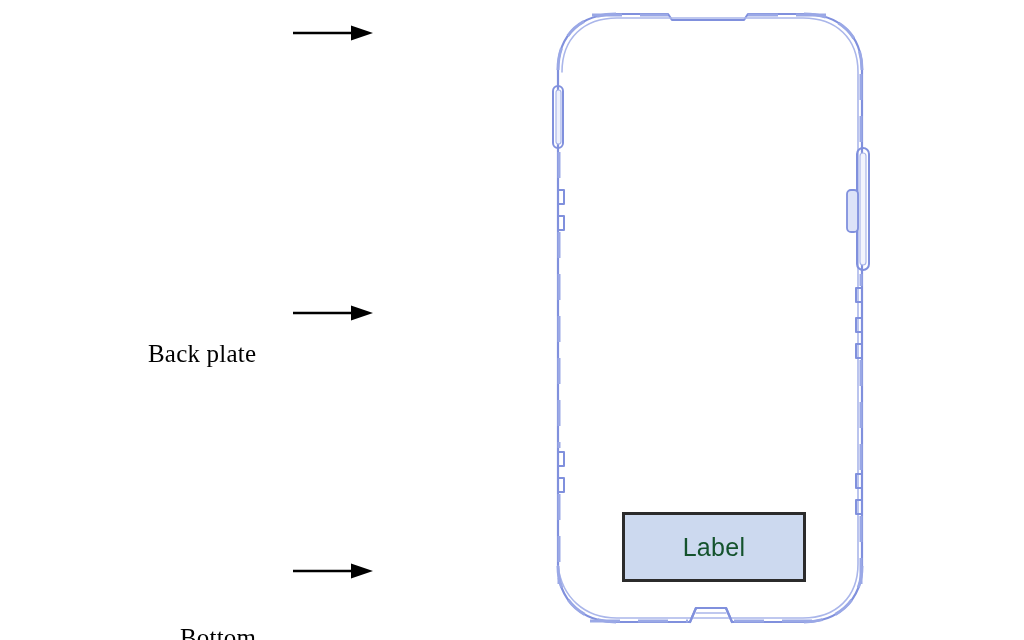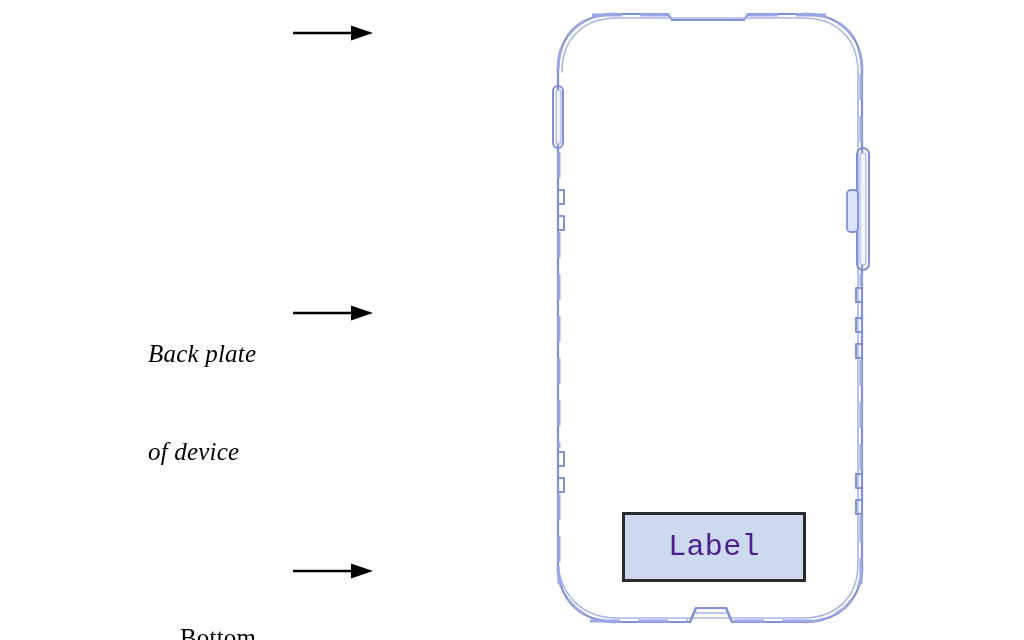--- a/index.html
+++ b/index.html
@@ -58,41 +58,40 @@
     width: 184px;
     height: 70px;
     background: #ccd9ef;
     border: 3px solid #2b2b2b;
     box-sizing: border-box;
     display: flex;
     align-items: center;
     justify-content: center;
   }
   #label-box .label-text {
-    font-family: Liberation Mono, monospace;
-    font-size: 30px;
-    color: #4c1d95;
+    font-family: Liberation Sans, sans-serif;
+    font-size: 25px;
+    color: #14532d;
     letter-spacing: 0.3px;
   }
 </style>
 </head>
 <body>
 
 <div id="canvas">
 
   <div class="arrow" style="left:293px; top:24px; width:82px;">
     <svg width="82" height="18" viewBox="0 0 82 18">
       <line x1="0" y1="9" x2="64" y2="9" stroke="#000000" stroke-width="2.6"></line>
       <polygon points="58,1.5 80,9 58,16.5" fill="#000000"></polygon>
     </svg>
   </div>
 
-  <div class="callout two-line" style="left:148px; top:273px;font-style:italic;">
+  <div class="callout two-line" style="left:148px; top:273px;">
     <span class="callout-line">Back plate</span>
-    <span class="callout-line">of device</span>
   </div>
   <div class="arrow" style="left:293px; top:304px; width:82px;">
     <svg width="82" height="18" viewBox="0 0 82 18">
       <line x1="0" y1="9" x2="64" y2="9" stroke="#000000" stroke-width="2.6"></line>
       <polygon points="58,1.5 80,9 58,16.5" fill="#000000"></polygon>
     </svg>
   </div>
 
   <div class="callout" style="left:180px; top:558px;">
     <span class="callout-line">Bottom</span>

